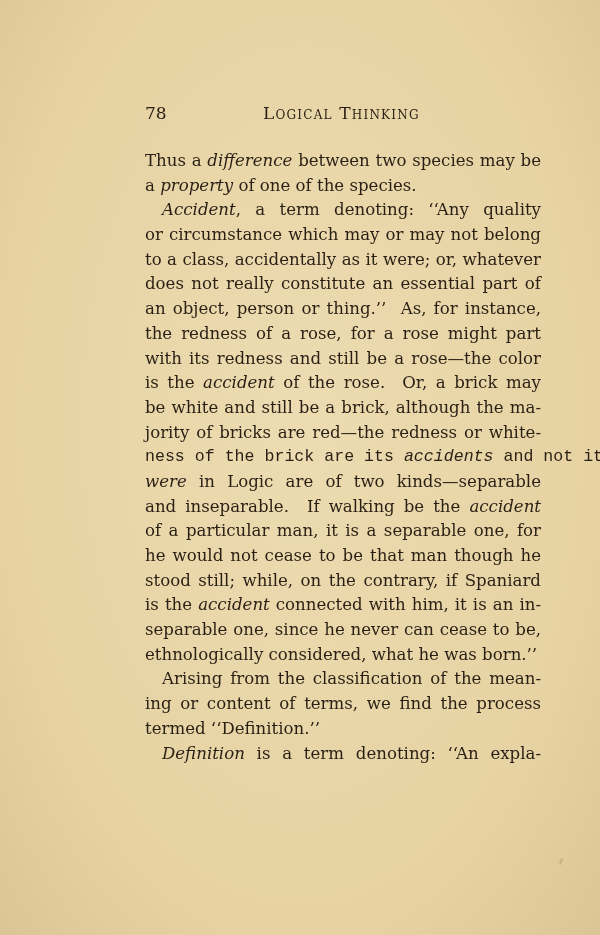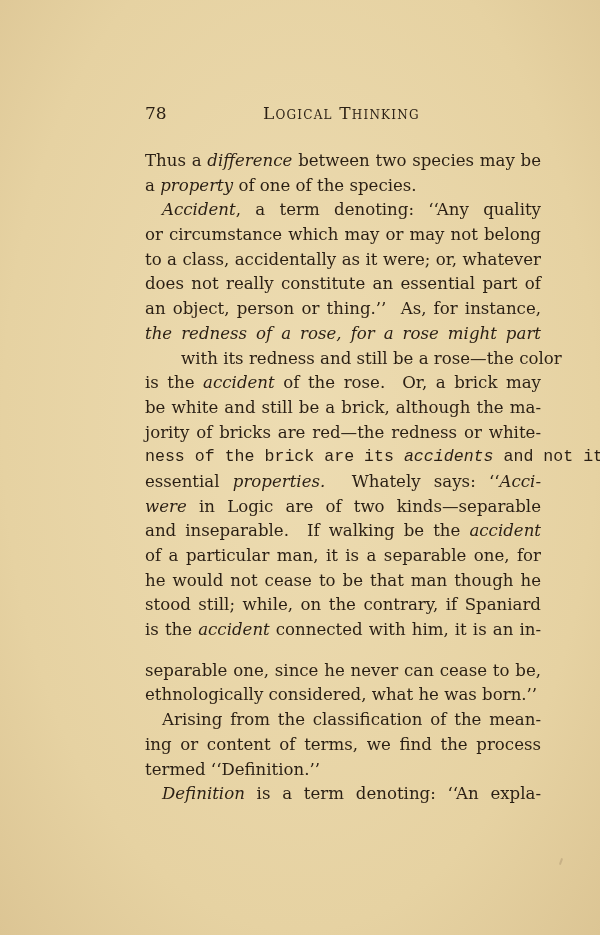--- a/index.html
+++ b/index.html
@@ -42,34 +42,33 @@
     <span class="running-title">Logical Thinking</span>
   </div>
   <div class="text" id="body-text">
       <span class="line" style="word-spacing: -0.00223214px;"><span style="white-space: pre; margin-top: 46px;">Thus a </span><i style="white-space: pre;">difference</i><span style="white-space: pre;"> between two species may be</span></span>
       <span class="line last"><span style="white-space: pre;">a </span><i style="white-space: pre;">property</i><span style="white-space: pre;"> of one of the species.</span></span>
       <span class="line indent" style="word-spacing: 0px;"><i style="white-space: pre;">Accident</i><span style="white-space: pre;">, a term denoting: ‘‘Any quality</span></span>
       <span class="line" style="word-spacing: 0px;"><span style="white-space: pre;">or circumstance which may or may not belong</span></span>
       <span class="line" style="word-spacing: 0px;"><span style="white-space: pre;">to a class, accidentally as it were; or, whatever</span></span>
       <span class="line" style="word-spacing: 0px;"><span style="white-space: pre;">does not really constitute an essential part of</span></span>
       <span class="line" style="word-spacing: 0px;"><span style="white-space: pre;">an object, person or thing.’’  As, for instance,</span></span>
-      <span class="line" style="word-spacing: 0px; font-style: italic;"><span style="white-space: pre;">the redness of a rose, for a rose might part</span></span>
-      <span class="line" style="word-spacing: 0px;"><span style="white-space: pre; margin-left: 36px;">with its redness and still be a rose—the color</span></span>
+      <span class="line" style="word-spacing: 0px;"><span style="white-space: pre;">the redness of a rose, for a rose might part</span></span>
+      <span class="line" style="word-spacing: 0px;"><span style="white-space: pre;">with its redness and still be a rose—the color</span></span>
       <span class="line" style="word-spacing: 0.0015625px;"><span style="white-space: pre;">is the </span><i style="white-space: pre;">accident</i><span style="white-space: pre;"> of the rose.  Or, a brick may</span></span>
       <span class="line" style="word-spacing: 0px;"><span style="white-space: pre;">be white and still be a brick, although the ma-</span></span>
       <span class="line" style="word-spacing: 0px;"><span style="white-space: pre;">jority of bricks are red—the redness or white-</span></span>
       <span class="line" style="word-spacing: 0px; font-family: Liberation Mono, monospace;"><span style="white-space: pre;">ness of the brick are its </span><i style="white-space: pre;">accidents</i><span style="white-space: pre;"> and not its</span></span>
-      <span class="line" style="word-spacing: 0px;"><span style="white-space: pre;">essential </span><i style="white-space: pre;">properties.</i><span style="white-space: pre;">  Whately says: ‘‘</span><i style="white-space: pre;">Acci-</i></span>
       <span class="line" style="word-spacing: 0px;"><i style="white-space: pre;">were</i><span style="white-space: pre;"> in Logic are of two kinds—separable</span></span>
       <span class="line" style="word-spacing: 0px;"><span style="white-space: pre;">and inseparable.  If walking be the </span><i style="white-space: pre;">accident</i></span>
       <span class="line" style="word-spacing: 0px;"><span style="white-space: pre;">of a particular man, it is a separable one, for</span></span>
       <span class="line" style="word-spacing: 0px;"><span style="white-space: pre;">he would not cease to be that man though he</span></span>
       <span class="line" style="word-spacing: 0px;"><span style="white-space: pre;">stood still; while, on the contrary, if Spaniard</span></span>
       <span class="line" style="word-spacing: 0px;"><span style="white-space: pre;">is the </span><i style="white-space: pre;">accident</i><span style="white-space: pre;"> connected with him, it is an in-</span></span>
-      <span class="line" style="word-spacing: 0px; margin-top: 16px;"><span style="white-space: pre;">separable one, since he never can cease to be,</span></span>
+      <span class="line" style="word-spacing: 0px;"><span style="white-space: pre;">separable one, since he never can cease to be,</span></span>
       <span class="line last"><span style="white-space: pre;">ethnologically considered, what he was born.’’</span></span>
       <span class="line indent" style="word-spacing: 0px;"><span style="white-space: pre; margin-top: 40px;">Arising from the classification of the mean-</span></span>
       <span class="line" style="word-spacing: 0px;"><span style="white-space: pre;">ing or content of terms, we find the process</span></span>
       <span class="line last"><span style="white-space: pre;">termed ‘‘Definition.’’</span></span>
       <span class="line indent" style="word-spacing: 0px;"><i style="white-space: pre;">Definition</i><span style="white-space: pre;"> is a term denoting: ‘‘An expla-</span></span>
     </div>
 </div>
 <div class="speck"></div>
 
 </body></html>

